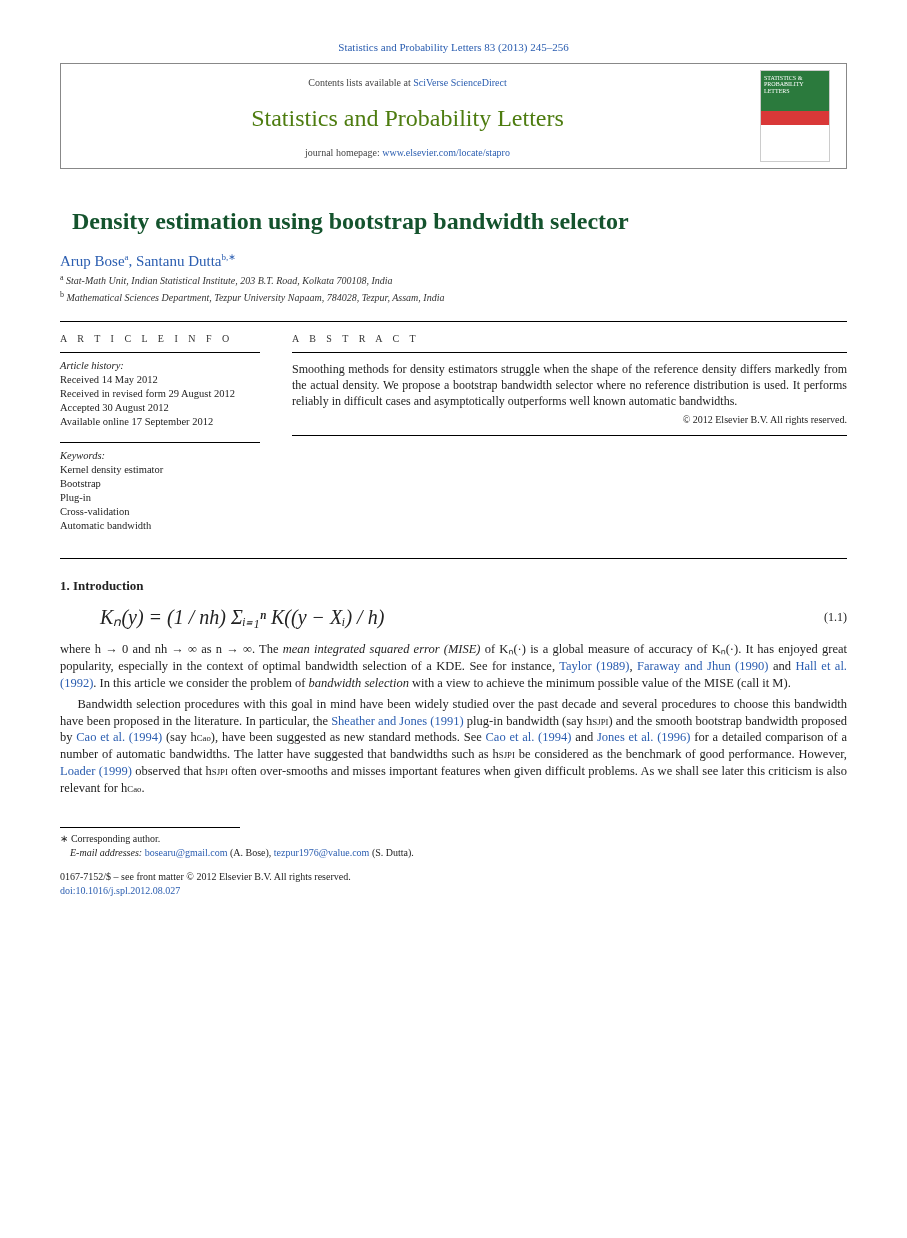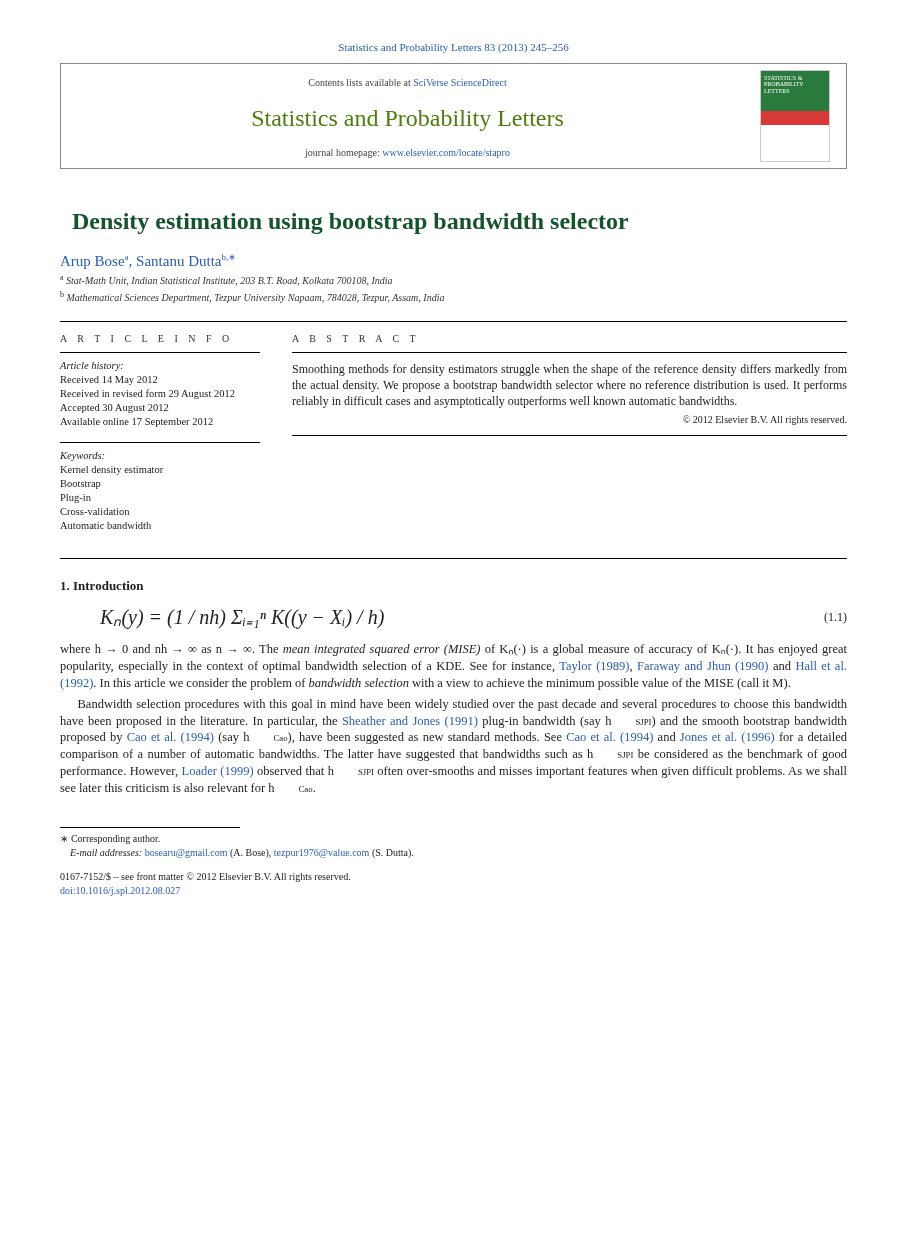--- a/index.html
+++ b/index.html
@@ -113,21 +113,21 @@
   .section-h { font-weight: bold; font-size: 13px; margin: 18px 0 8px; }
   .body-text { font-size: 12.5px; text-align: justify; }
   .body-text p { margin: 0 0 4px; text-indent: 1.4em; }
   .eq-row { display: flex; align-items: center; margin: 10px 0 10px 40px; }
   .eq { font-style: italic; font-size: 20px; flex: 1; }
   .eq-num { font-size: 12px; }
   a.ref { color: #2a5db0; text-decoration: none; }
   .footer-sep { border: none; border-top: 1px solid #000; width: 180px; margin: 30px 0 4px 0; }
   .foot { font-size: 10px; line-height: 1.4; }
   .foot a { color: #2a5db0; text-decoration: none; }
-  .sub { font-size: 0.7em; padding-left: 24px; }
+  .sub { font-size: 0.7em; }
 </style>
 </head>
 <body>
 
 <div class="citation-header">
   <a class="ref">Statistics and Probability Letters 83 (2013) 245–256</a>
 </div>
 
 <div class="journal-box">
   <div class="jb-center">

